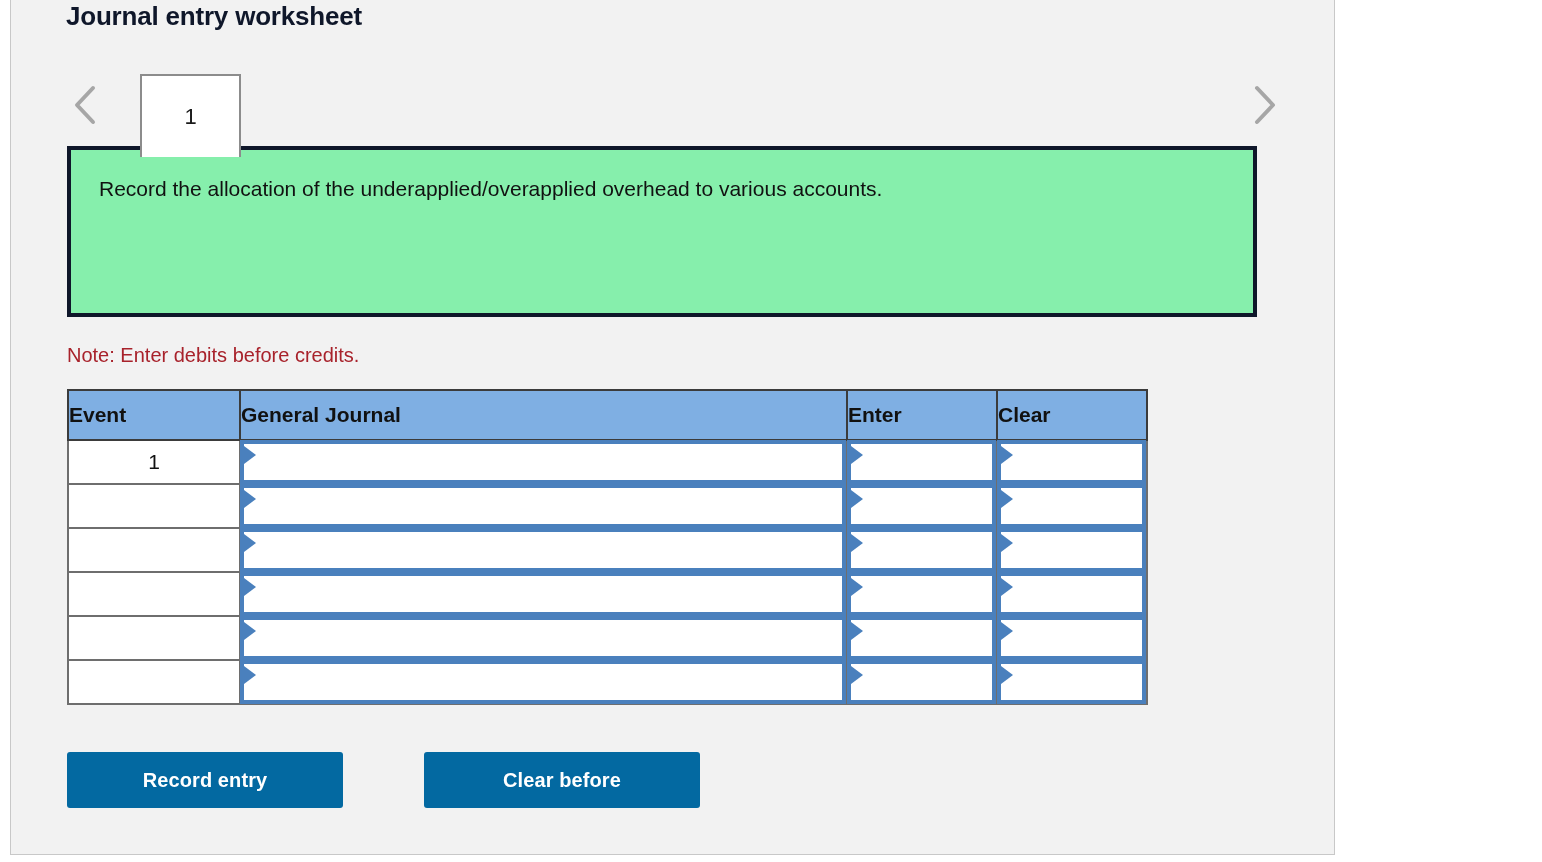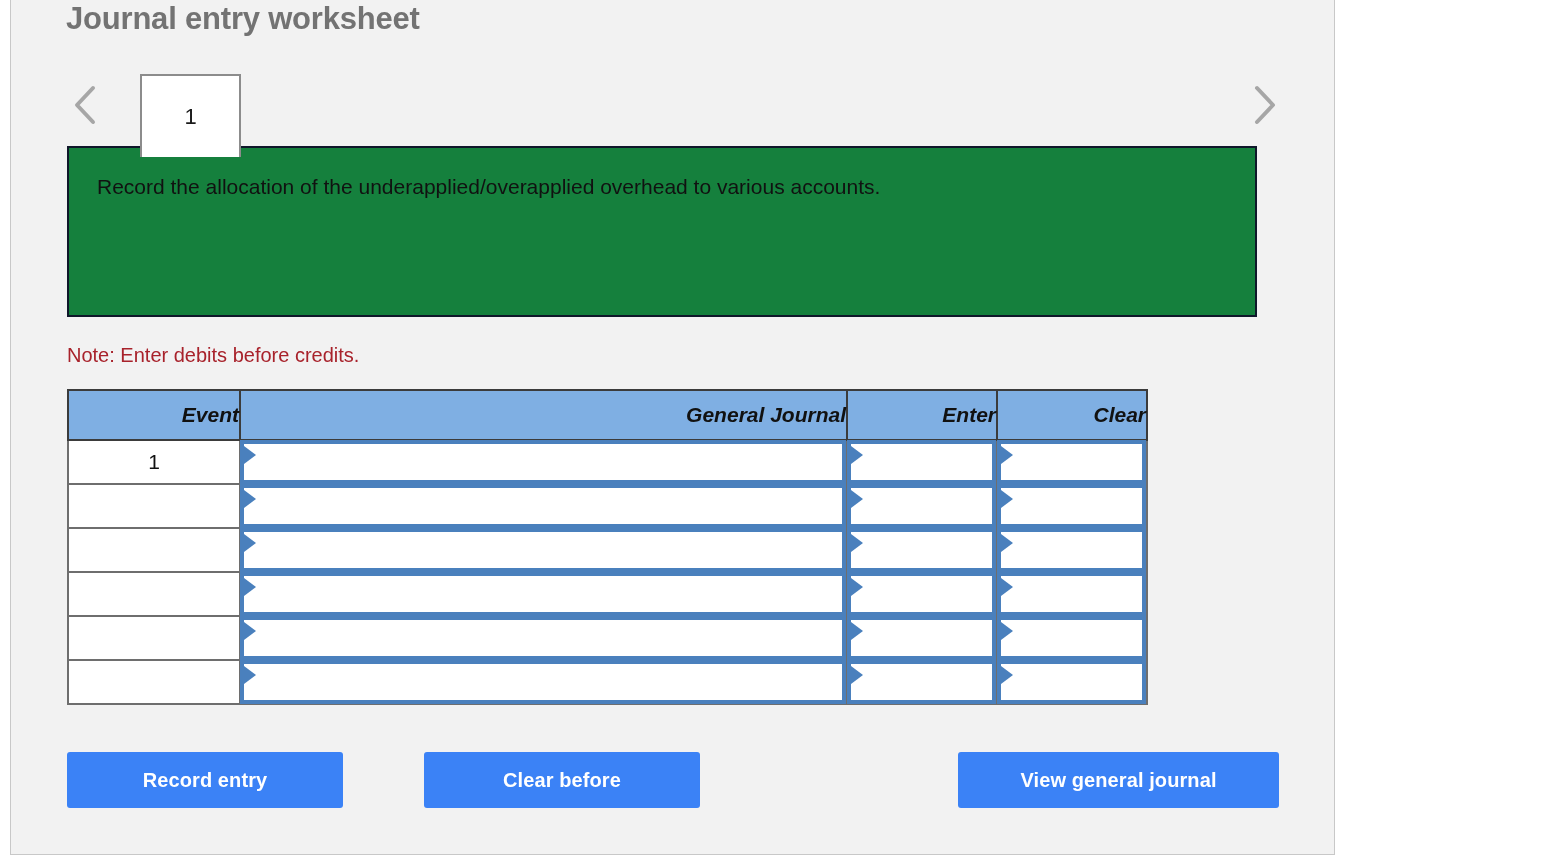--- a/index.html
+++ b/index.html
@@ -29,23 +29,23 @@
     background: #f2f2f2;
     border: 1px solid #c8c8c8;
     box-sizing: border-box;
   }
 
   
   .worksheet-title {
     position: absolute;
     left: 55px;
     top: 22px;
-    font-size: 31px;
+    font-size: 26px;
     font-weight: bold;
-    color: #737373;
+    color: #0f172a;
     letter-spacing: -0.2px;
     white-space: nowrap;
   }
 
   
   .tabstrip {
     position: absolute;
     left: 0px;
     top: 85px;
     width: 1325px;
@@ -84,22 +84,22 @@
     z-index: 3;
   }
 
   
   .content-box {
     position: absolute;
     left: 56px;
     top: 167px;
     width: 1190px;
     height: 171px;
-    background: #15803d;
-    border: 2px solid #0f172a;
+    background: #86efac;
+    border: 4px solid #0f172a;
     box-sizing: border-box;
     z-index: 1;
   }
 
   .content-text {
     position: absolute;
     left: 28px;
     top: 20px;
     width: 1000px;
     font-size: 21px;
@@ -129,22 +129,21 @@
   }
 
   .jtable th {
     background: #7fafe3;
     border: 2px solid #3b3b3b;
     font-size: 21px;
     font-weight: bold;
     color: #111111;
     height: 48px;
     padding: 0;
-    text-align: right;
-    font-style: italic;
+    text-align: left;
   }
 
   .jtable td {
     border: 2px solid #6e6e6e;
     background: #ffffff;
     padding: 0;
     height: 42px;
     vertical-align: middle;
   }
 
@@ -202,21 +201,21 @@
     border: none;
     outline: none;
     width: calc(100% - 22px);
     font-family: "Liberation Sans", sans-serif;
   }
 
   
   .btn {
     position: absolute;
     height: 56px;
-    background: #3b82f6;
+    background: #0369a1;
     border: none;
     border-radius: 3px;
     color: #ffffff;
     font-size: 20px;
     font-weight: bold;
     font-family: "Liberation Sans", sans-serif;
     cursor: pointer;
     letter-spacing: 0.1px;
   }
 
@@ -441,16 +440,15 @@
               </div>
             </td>
           </tr>
         </tbody>
     </table>
 
     <button class="btn btn-record">Record entry</button>
 
     <button class="btn btn-clear">Clear before</button>
 
-    <button class="btn btn-view">View general journal</button>
 
   </div>
 </div>
 
 </body></html>

